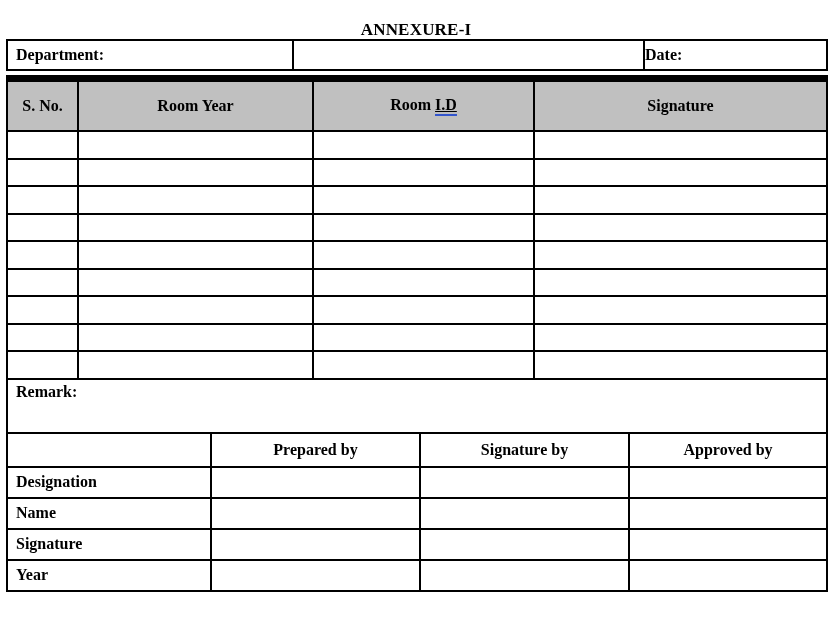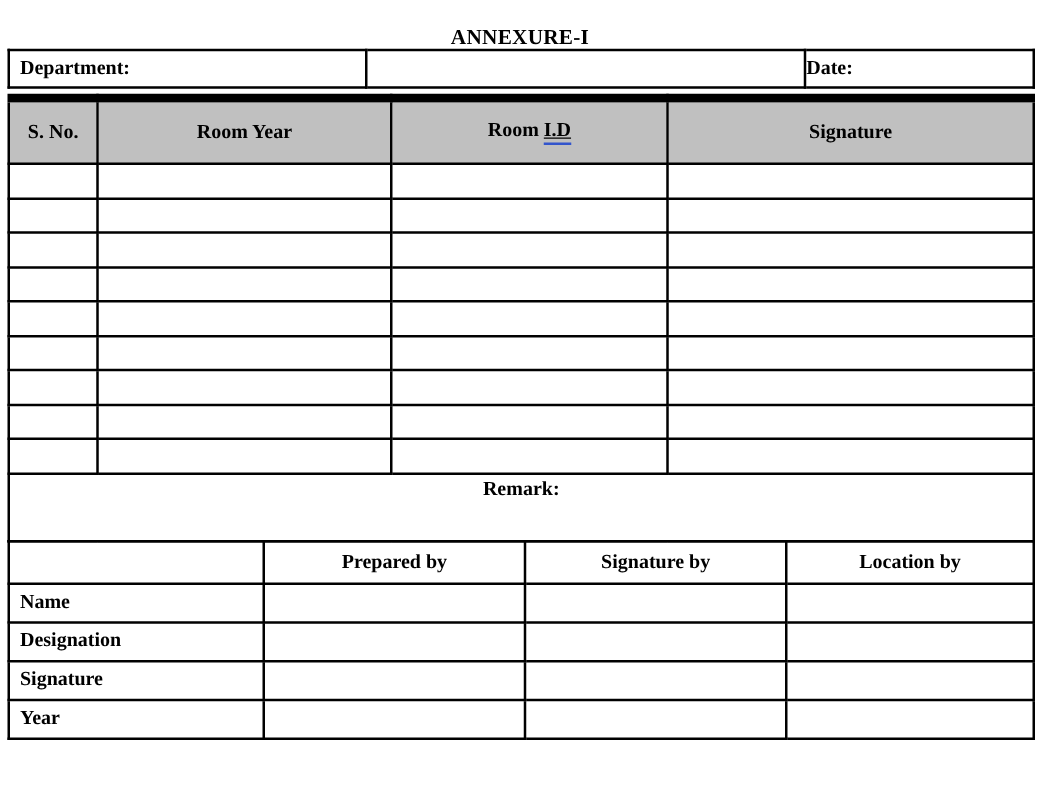--- a/index.html
+++ b/index.html
@@ -52,21 +52,21 @@
     text-decoration: underline;
     border-bottom: 2px solid var(--id-underline, #3355cc);
     padding-bottom: 0px;
     margin-left: 4px;
     display: inline-block;
     line-height: 18px;
   }
   .remark-cell {
     height: 52px;
     vertical-align: top;
-    text-align: center;
+    text-align: left;
   }
   .remark-cell span { display: inline-block; padding: 3px 0 0 8px; }
   
   .signoff-table { margin-top: -2px; }
   .signoff-table td { vertical-align: middle; }
   .signoff-header td { height: 32px; text-align: center; }
   .signoff-row td { height: 29px; }
   .signoff-row .row-label { padding-left: 8px; text-align: left; }
 </style>
 </head>
@@ -182,32 +182,32 @@
         <col style="width:204px">
         <col style="width:209px">
         <col style="width:209px">
         <col style="width:198px">
       </colgroup>
     <tbody>
       <tr class="signoff-header">
         <td></td>
         <td>Prepared by</td>
         <td>Signature by</td>
-        <td>Location by</td>
+        <td>Approved by</td>
       </tr>
     </tbody>
     <tbody id="signoff-rows">
         <tr class="signoff-row">
+          <td class="row-label">Designation</td>
+          <td></td>
+          <td></td>
+          <td></td>
+        </tr>
+        <tr class="signoff-row">
           <td class="row-label">Name</td>
-          <td></td>
-          <td></td>
-          <td></td>
-        </tr>
-        <tr class="signoff-row">
-          <td class="row-label">Designation</td>
           <td></td>
           <td></td>
           <td></td>
         </tr>
         <tr class="signoff-row">
           <td class="row-label">Signature</td>
           <td></td>
           <td></td>
           <td></td>
         </tr>

